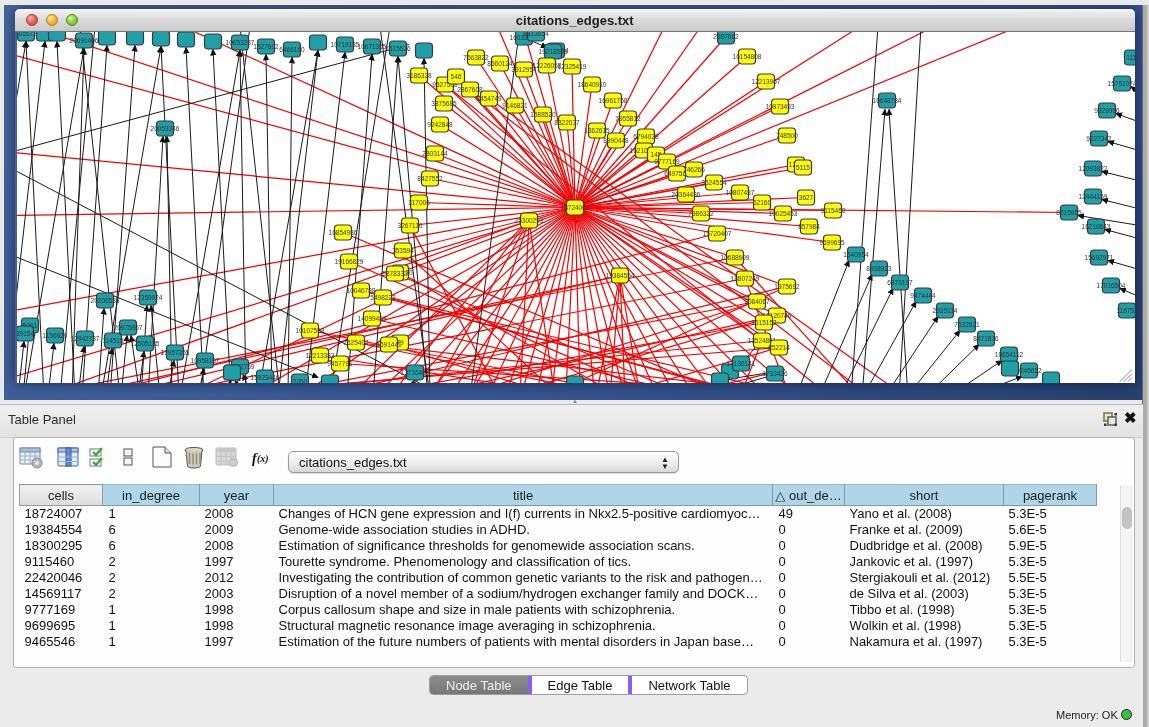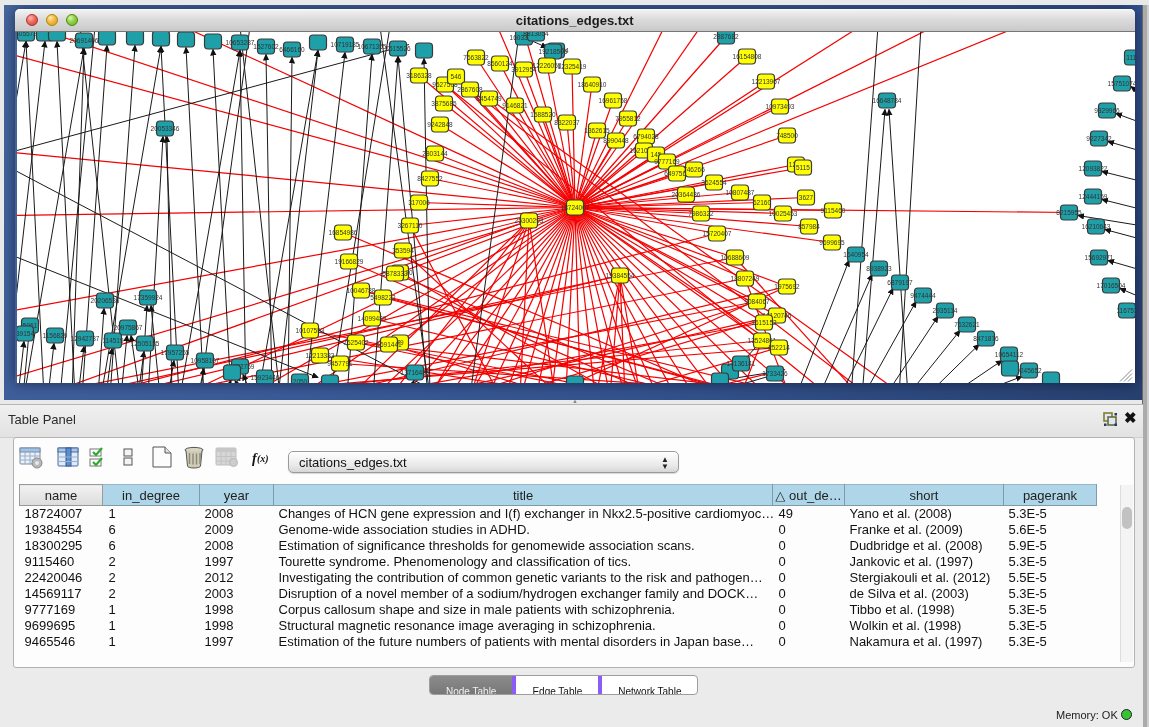--- a/index.html
+++ b/index.html
@@ -45,21 +45,21 @@
 #tbl th.sel {background:linear-gradient(#f2f2f2,#dcdcdc);border:1px solid #9a9a9a}
 #tbl td {height:16px;padding:0 3px 0 5px;overflow:hidden;white-space:nowrap;border:none}
 #tbl td.c2,#tbl td.c5 {padding-left:6px}
 #tbl td.c6 {text-align:left}
 #scrtrack {left:1106px;top:47px;width:13px;height:177px;background:#f4f4f4;border-left:1px solid #ddd}
 #scrthumb {left:1107.5px;top:69px;width:10px;height:22px;background:#c2c2c2;border-radius:5px}
 
 
 #tabs {left:429px;top:271px;height:20px;border:1px solid #9d9d9d;border-radius:4px;overflow:hidden;
  background:#fff;display:flex}
-.tab {height:100%;font-size:10px;color:#111;padding:7px 16px 0;line-height:18px}
+.tab {height:100%;font-size:13px;color:#111;padding:1px 16px 0;line-height:18px}
 .tab.sel {background:linear-gradient(#8c8c8c,#777);color:#f2f2f2}
 .tab+.tab {border-left:4px solid #8b5cf6}
 #mem {left:1056px;top:305px;font-size:11px;color:#222}
 #memdot {left:1121px;top:305px;width:11px;height:11px;border-radius:50%;background:#35c435;border:1px solid #222}
 
 
 #fico {left:1103px;top:7px;width:15px;height:15px}
 #xico {left:1124px;top:4px;font-size:15px;font-weight:bold;color:#111}
 </style></head><body>
 <div id="frame" class="abs">
@@ -660,33 +660,33 @@
           <col style="width:83px">
           <col style="width:97px">
           <col style="width:74px">
           <col style="width:499px">
           <col style="width:72px">
           <col style="width:159px">
           <col style="width:93px">
         </colgroup>
       <tbody>
           <tr>
-            <th class="sel">name</th>
+            <th class="sel">cells</th>
             <th>in_degree</th>
             <th>year</th>
             <th>title</th>
             <th>△ out_de…</th>
             <th>short</th>
             <th>pagerank</th>
           </tr>
       <tr>
             <td class="c1">18724007</td>
             <td class="c2">1</td>
             <td class="c3">2008</td>
-            <td class="c4">Changes of HCN gene expression and I(f) exchanger in Nkx2.5-positive cardiomyoc…</td>
+            <td class="c4">Changes of HCN gene expression and I(f) currents in Nkx2.5-positive cardiomyoc…</td>
             <td class="c5">49</td>
             <td class="c6">Yano et al. (2008)</td>
             <td class="c7">5.3E-5</td>
           </tr>
 <tr>
             <td class="c1">19384554</td>
             <td class="c2">6</td>
             <td class="c3">2009</td>
             <td class="c4">Genome-wide association studies in ADHD.</td>
             <td class="c5">0</td>

